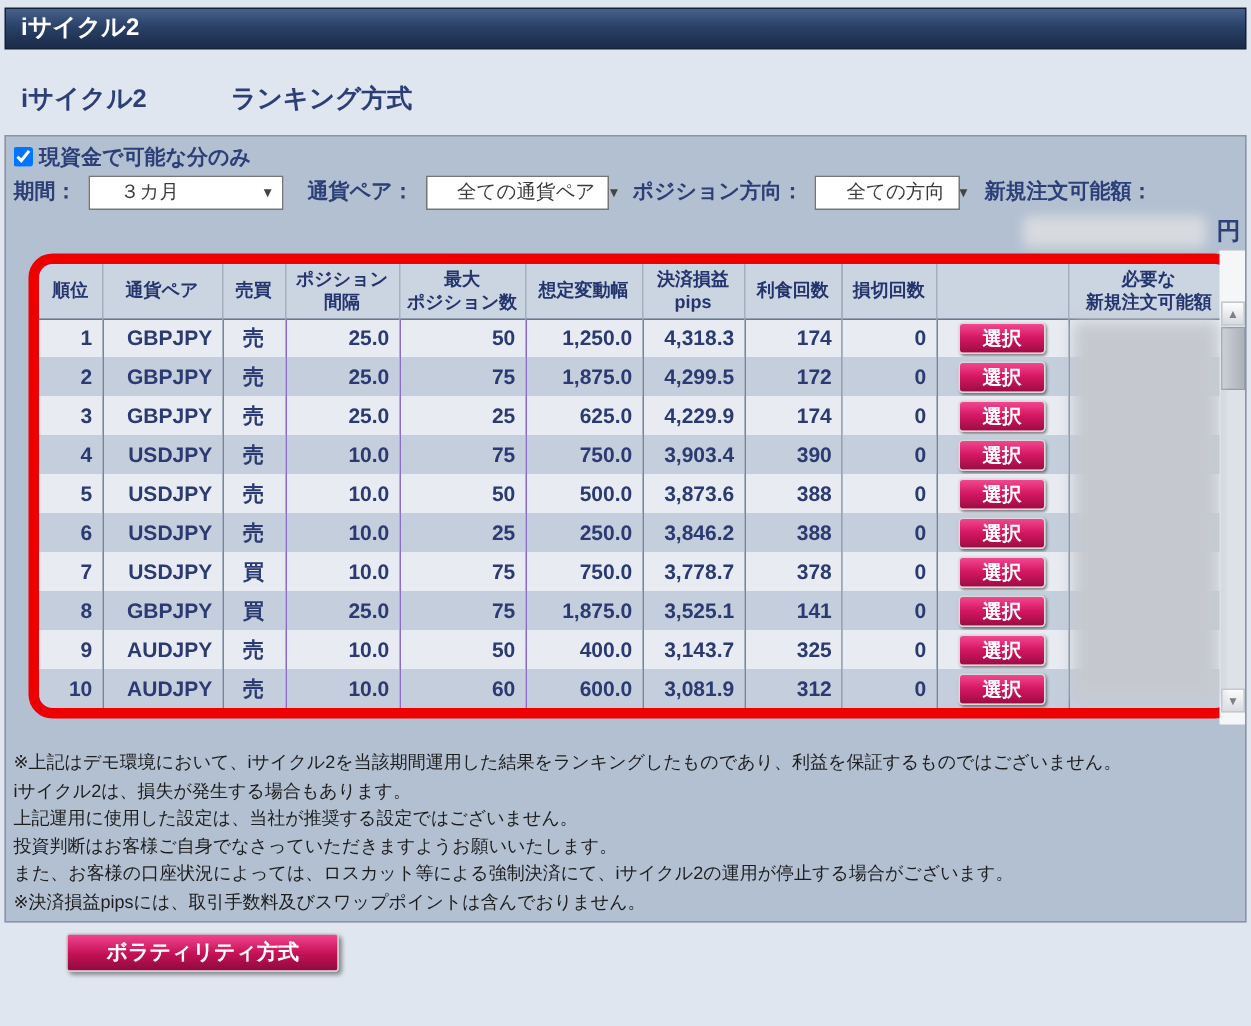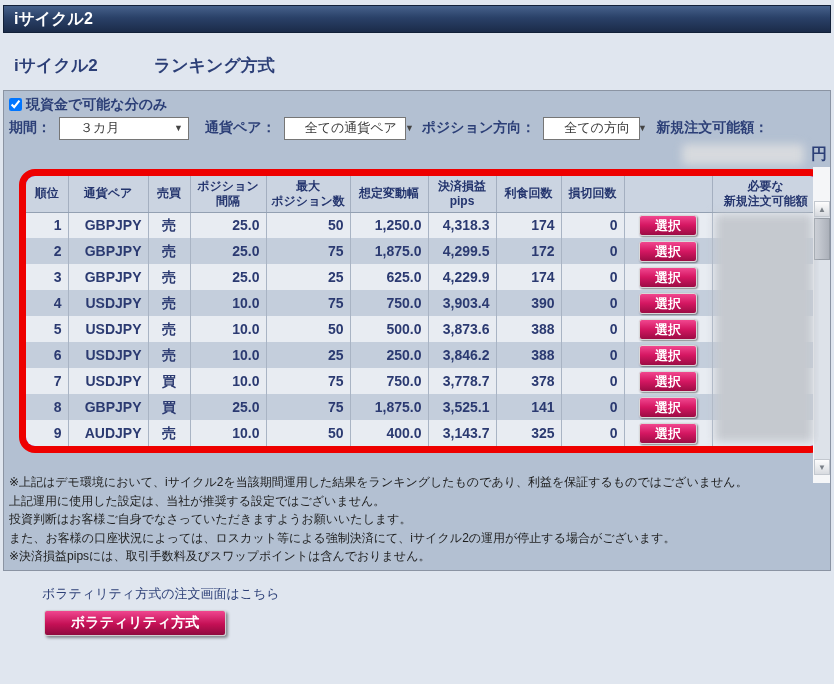--- a/index.html
+++ b/index.html
@@ -347,44 +347,59 @@
     <td class="num">50</td>
     <td class="num">400.0</td>
     <td class="num">3,143.7</td>
     <td class="num">325</td>
     <td class="num">0</td>
     <td class="sel">
       <button class="select-btn">選択</button>
     </td>
     <td class="req"></td>
   </tr>
+            <tr>
+    <td class="num">10</td>
+    <td class="pair">AUDJPY</td>
+    <td class="side">売</td>
+    <td class="num">10.0</td>
+    <td class="num">60</td>
+    <td class="num">600.0</td>
+    <td class="num">3,081.9</td>
+    <td class="num">312</td>
+    <td class="num">0</td>
+    <td class="sel">
+      <button class="select-btn">選択</button>
+    </td>
+    <td class="req"></td>
+  </tr>
           </tbody>
       </table>
       <div class="col-blur"></div>
     </div>
 
     <div class="scroll-backing"></div>
     <div class="scrollbar">
       <div class="sbtn">
           <span>▲</span>
         </div>
       <div class="sthumb"></div>
       <div class="sspace"></div>
       <div class="sbtn">
           <span>▼</span>
         </div>
     </div>
 
     <div class="notes">
         <div class="note">※上記はデモ環境において、iサイクル2を当該期間運用した結果をランキングしたものであり、利益を保証するものではございません。</div>
+        <div class="note">iサイクル2は、損失が発生する場合もあります。</div>
         <div class="note">上記運用に使用した設定は、当社が推奨する設定ではございません。</div>
         <div class="note">投資判断はお客様ご自身でなさっていただきますようお願いいたします。</div>
         <div class="note">また、お客様の口座状況によっては、ロスカット等による強制決済にて、iサイクル2の運用が停止する場合がございます。</div>
         <div class="note">※決済損益pipsには、取引手数料及びスワップポイントは含んでおりません。</div>
       </div>
   </div>
 
   <div class="bottom">
-    <div class="vlink">ボラティリティ方式の注文画面はこちら</div>
     <button class="vbutton">ボラティリティ方式</button>
   </div>
 
 </div>
 
 </body></html>

